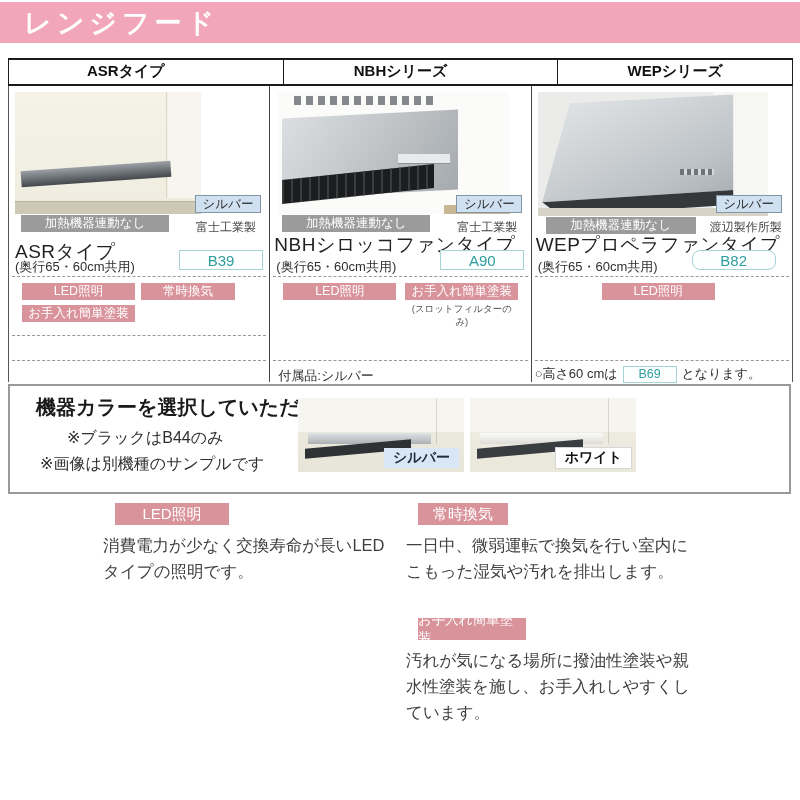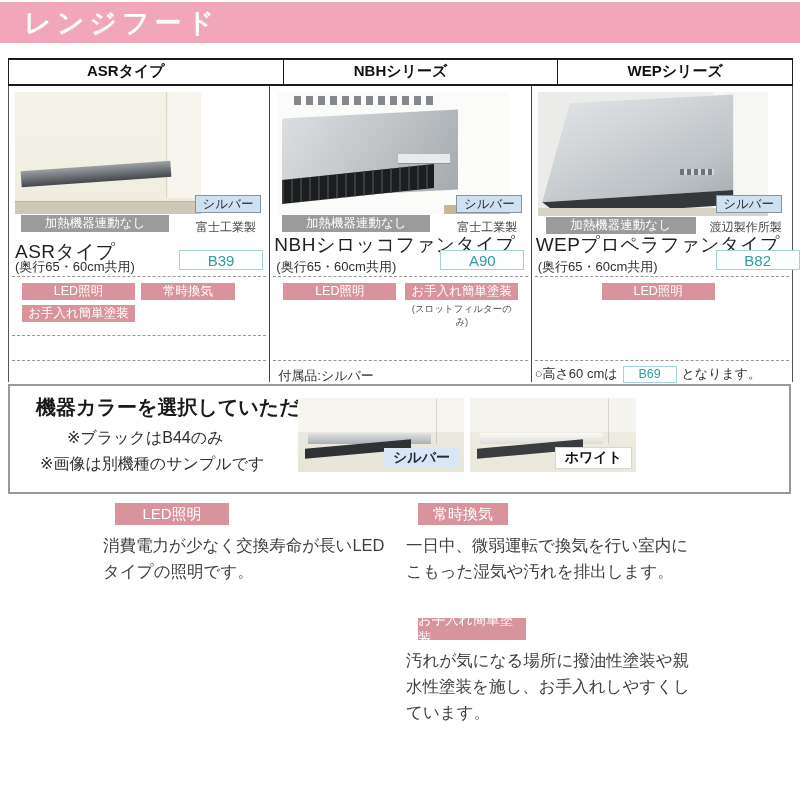--- a/index.html
+++ b/index.html
@@ -171,21 +171,21 @@
           <div class="slant"></div>
           <div class="btns"></div>
           <div class="under"></div>
           <div class="counter"></div>
         </div>
         <div class="ovlabel" style="left:14px; top:131px; width:150px;">加熱機器連動なし</div>
         <div class="cbadge" style="left:184px; top:109px;">シルバー</div>
         <div class="maker" style="left:178px; top:133px;">渡辺製作所製</div>
         <div class="pname" style="left:4px; top:146px;">WEPプロペラファンタイプ</div>
         <div class="depth" style="left:6px; top:172px;">(奥行65・60cm共用)</div>
-        <div class="codebox" style="left:184px; top:164px;">B82</div>
+        <div class="codebox" style="left:160px; top:164px;border-radius:8px;">B82</div>
         <div class="dash" style="top:190px;"></div>
         <div class="tag" style="left:70px; top:197px; width:113px;">LED照明</div>
         <div class="dash" style="top:274px;"></div>
         <div class="footline" style="left:3px; top:279px;">
           <span>○高さ60 cmは</span>
           <span class="mini-code">B69</span>
           <span>となります。</span>
         </div>
       </div>
 

